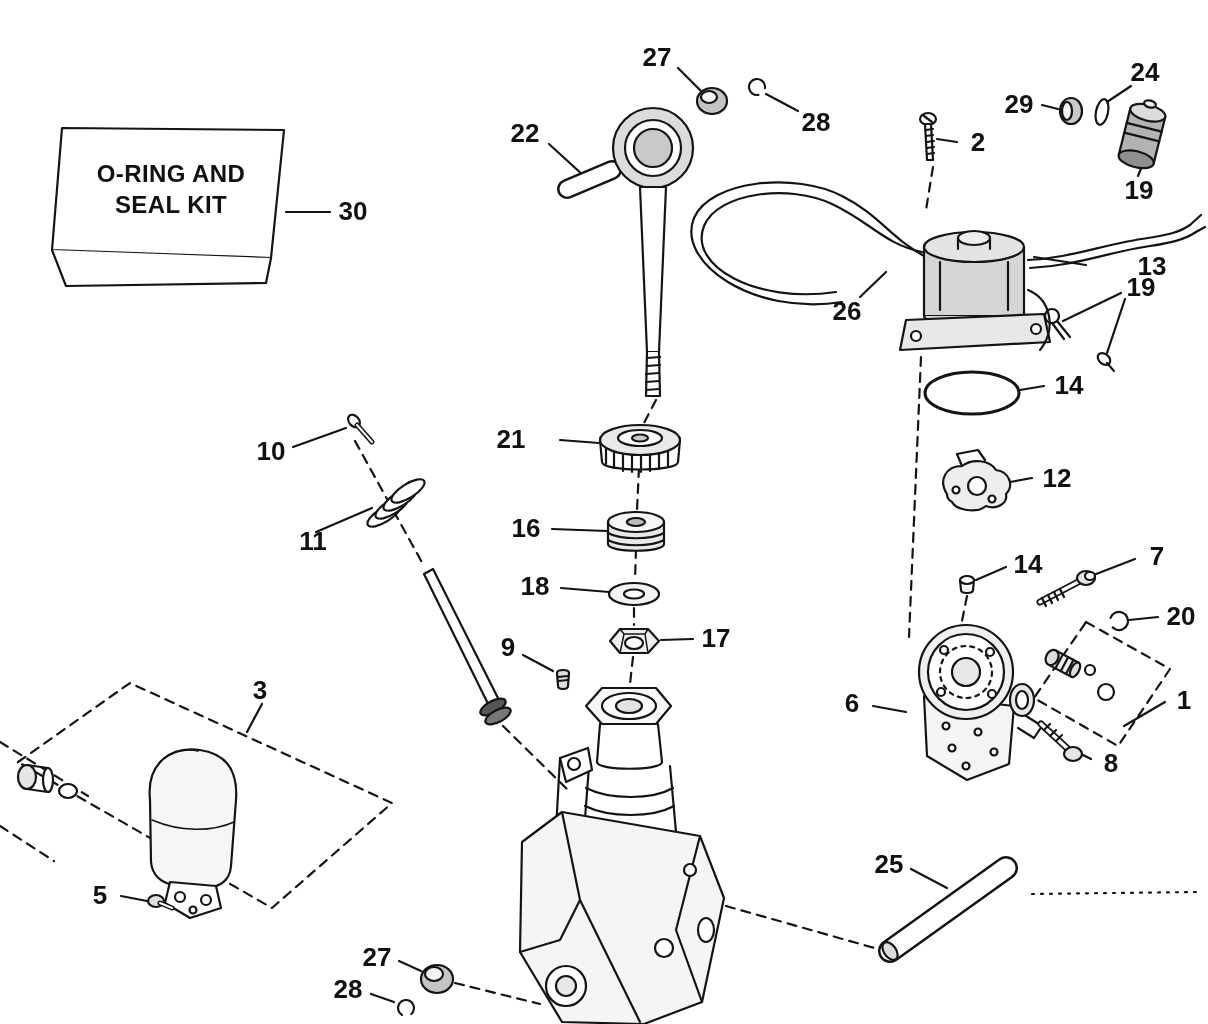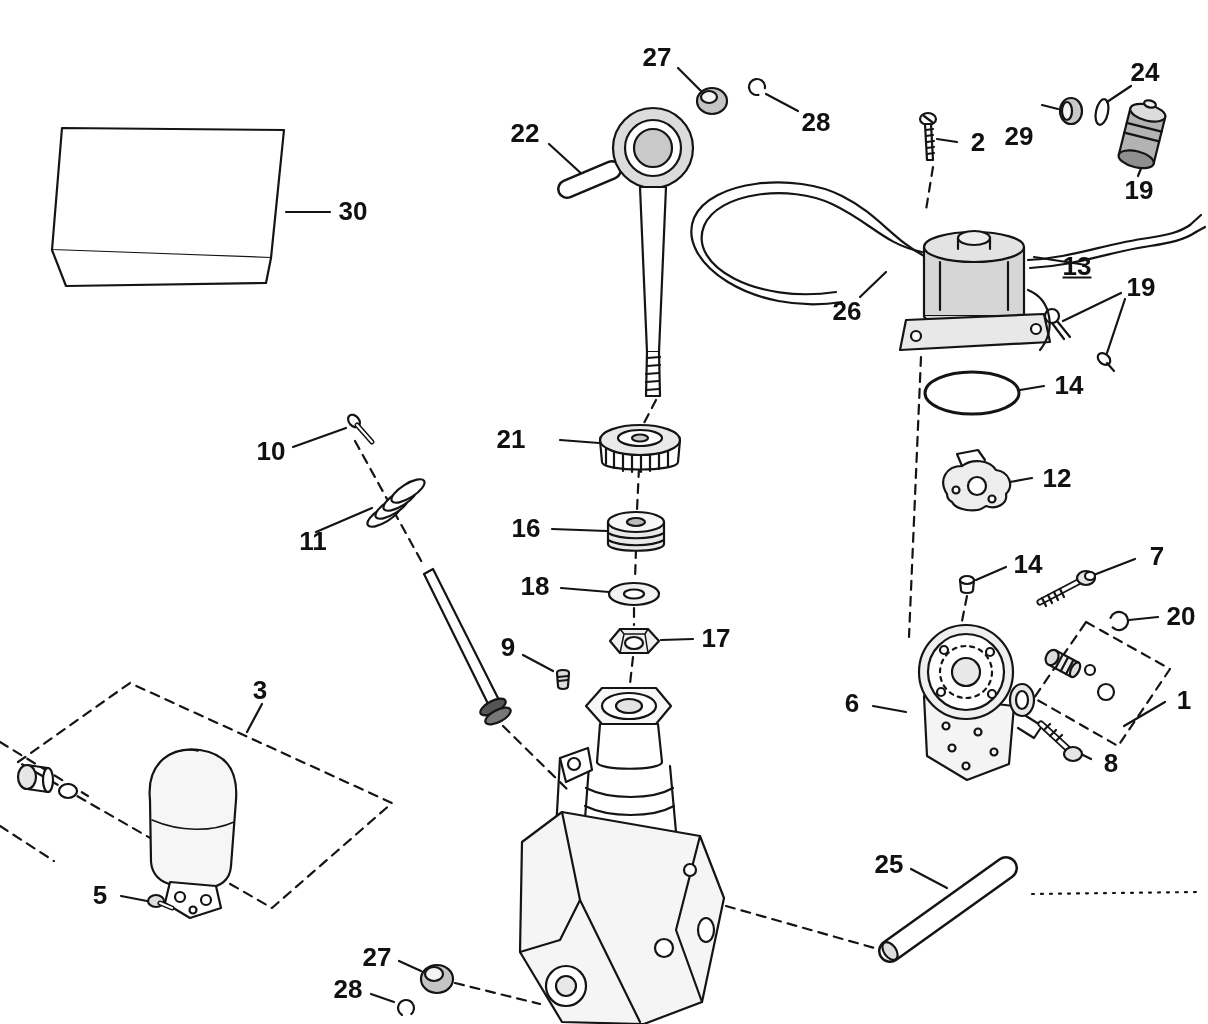--- a/index.html
+++ b/index.html
@@ -342,31 +342,35 @@
   <g>
     <ellipse cx="437" cy="979" rx="16" ry="14" fill="#c4c4c4"></ellipse>
     <ellipse cx="434" cy="974" rx="9" ry="7" fill="#f4f4f4"></ellipse>
   </g>
   <g>
     <circle cx="406" cy="1008" r="8" stroke-dasharray="40 11" transform="rotate(120 406 1008)"></circle>
   </g>
 
 </svg>
 
+  <div class="kit-text">
+    <div>O-RING AND</div>
+    <div>SEAL KIT</div>
+  </div>
 
   <div class="callout-layer">
       <div class="callout" style="left: 657px; top: 57px;">27</div>
       <div class="callout" style="left: 816px; top: 122px;">28</div>
       <div class="callout" style="left: 525px; top: 133px;">22</div>
       <div class="callout" style="left: 978px; top: 142px;">2</div>
-      <div class="callout" style="left: 1019px; top: 104px; margin-top: 32px;">29</div>
+      <div class="callout" style="left: 1019px; top: 104px;">29</div>
       <div class="callout" style="left: 1145px; top: 72px;">24</div>
       <div class="callout" style="left: 1139px; top: 190px;">19</div>
       <div class="callout" style="left: 353px; top: 211px;">30</div>
-      <div class="callout" style="left: 1077px; top: 266px; text-decoration: underline;">13</div>
+      <div class="callout" style="left: 1152px; top: 266px;">13</div>
       <div class="callout" style="left: 847px; top: 311px;">26</div>
       <div class="callout" style="left: 1141px; top: 287px;">19</div>
       <div class="callout" style="left: 1069px; top: 385px;">14</div>
       <div class="callout" style="left: 271px; top: 451px;">10</div>
       <div class="callout" style="left: 511px; top: 439px;">21</div>
       <div class="callout" style="left: 1057px; top: 478px;">12</div>
       <div class="callout" style="left: 293px; top: 541px; margin-left: 20px;">11</div>
       <div class="callout" style="left: 526px; top: 528px;">16</div>
       <div class="callout" style="left: 1028px; top: 564px;">14</div>
       <div class="callout" style="left: 1157px; top: 556px;">7</div>

